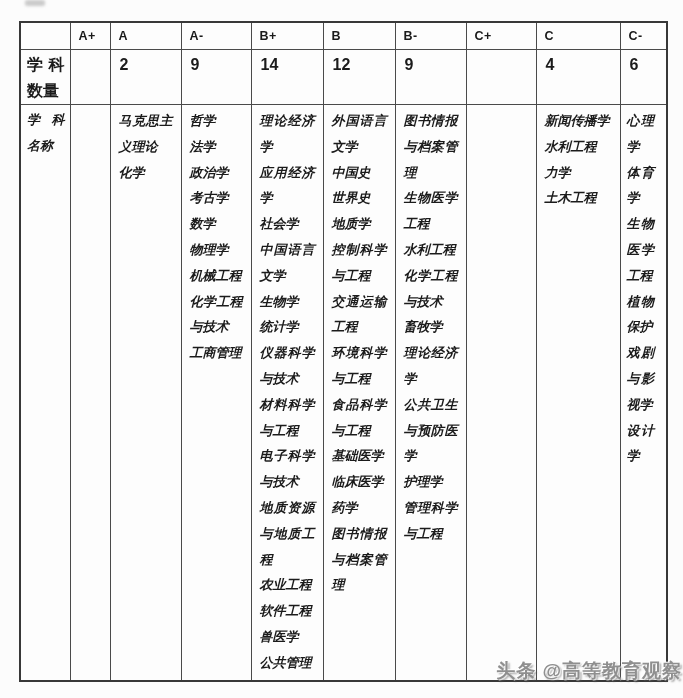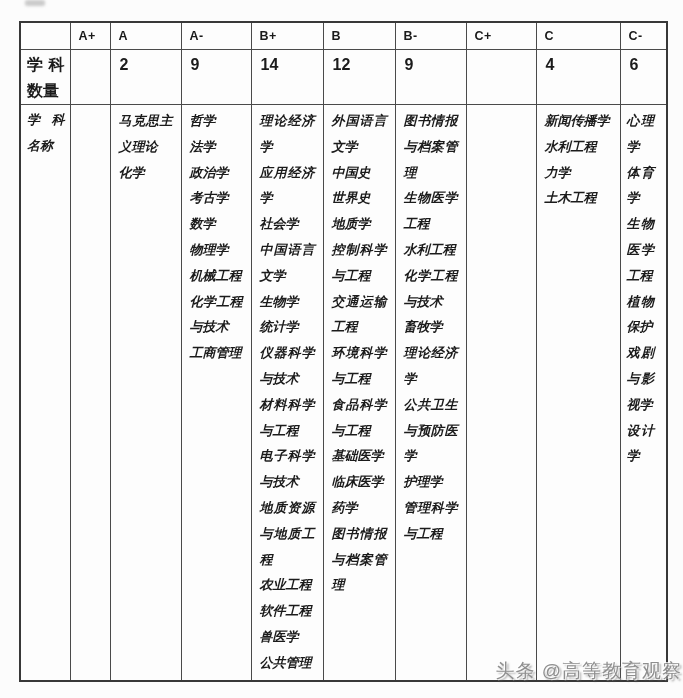--- a/index.html
+++ b/index.html
@@ -77,21 +77,21 @@
   }
   .item {
     text-align: justify;
     text-justify: inter-character;
   }
   .watermark {
     position: absolute;
     right: 1px;
     top: 658px;
     font-size: 19px;
-    font-weight: normal;
+    font-weight: bold;
     white-space: nowrap;
     color: #8f8f8f;
     letter-spacing: 1px;
     text-shadow:
       -1px -1px 0 rgba(255,255,255,0.95),
        1px  1px 0 rgba(255,255,255,0.45),
        2px  2px 2px rgba(90,90,90,0.55);
   }
 </style>
 </head>

